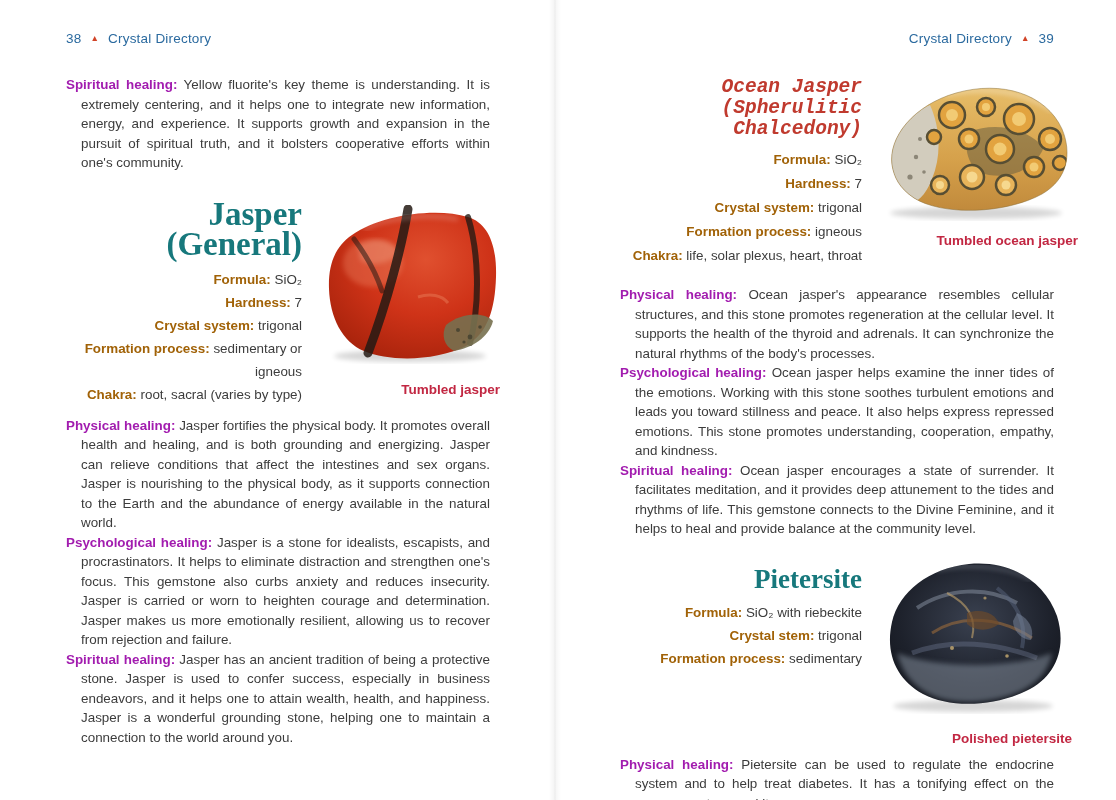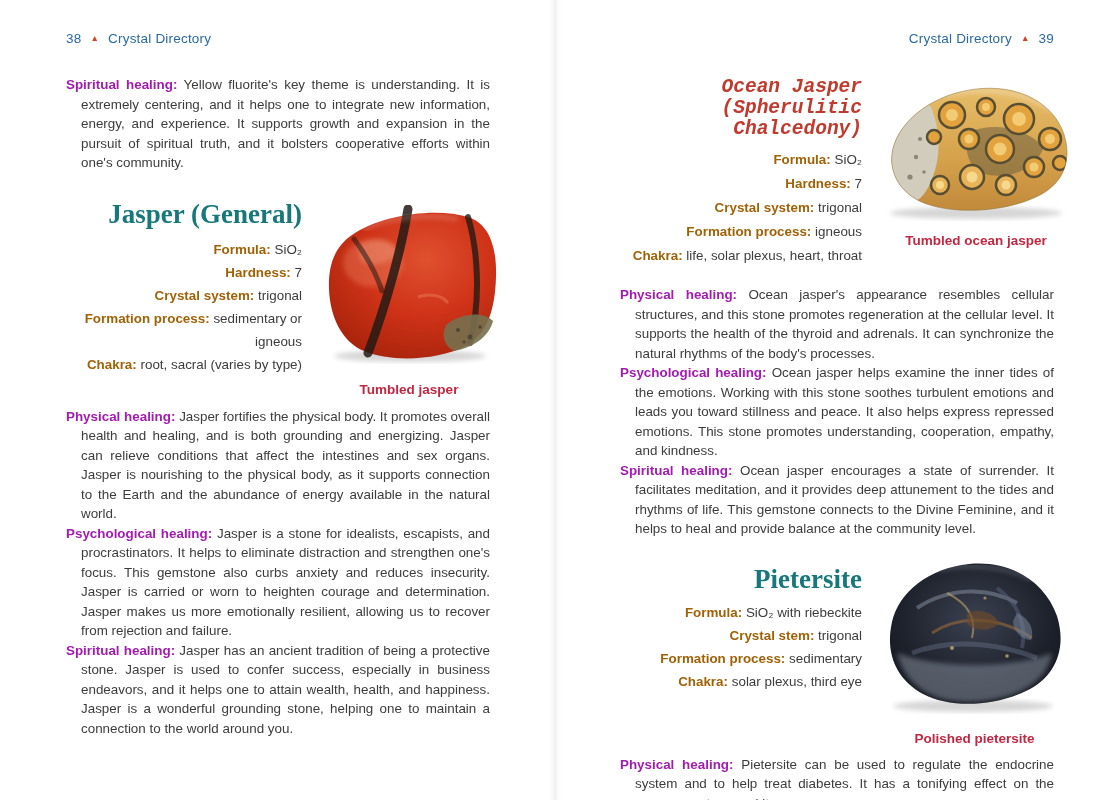--- a/index.html
+++ b/index.html
@@ -59,31 +59,31 @@
     text-align: right;
     font-size: 19.5px;
     line-height: 21px;
   }
   .props {
     text-align: right;
     font-size: 13.4px;
   }
   .prop-label { color: #a16207; font-weight: bold; }
 
-  .fig { text-align: center; }
+  .fig { text-align: right; }
   .fig-caption {
     color: #c22742;
     font-weight: bold;
     font-size: 13.5px;
   }
 
   
   .jasper-head { margin-top: 26px; }
   .jasper-head .head-left { width: 240px; }
-  .jasper-head .entry-title-teal { font-size: 27px; line-height: 30px; padding-right: 4px; }
+  .jasper-head .entry-title-teal { font-size: 33px; line-height: 30px; padding-right: 4px; }
   .jasper-head .props { margin-top: 9px; line-height: 23px; padding-right: 4px; }
   .jasper-head .fig { width: 182px; margin-left: auto; margin-right: -10px; margin-top: 6px; }
   .jasper-head .fig-caption { margin-top: 13px; }
   .left-paras { margin-top: 10px; }
 
   
   .ocean-head { margin-top: 31px; }
   .ocean-head .head-left { width: 242px; }
   .ocean-head .props { margin-top: 8px; line-height: 24px; }
   .ocean-head .fig { width: 204px; margin-left: auto; margin-right: -24px; }
@@ -245,21 +245,20 @@
       <p class="body-para"><span class="para-label">Spiritual healing:</span> <span>Ocean jasper encourages a state of surrender. It facilitates meditation, and it provides deep attunement to the tides and rhythms of life. This gemstone connects to the Divine Feminine, and it helps to heal and provide balance at the community level.</span></p>
     </div>
 
     <div class="entry-head piet-head">
       <div class="head-left">
         <div class="entry-title-teal">Pietersite</div>
         <div class="props">
           <div><span class="prop-label">Formula:</span> <span>SiO₂ with riebeckite</span></div>
           <div><span class="prop-label">Crystal stem:</span> <span>trigonal</span></div>
           <div><span class="prop-label">Formation process:</span> <span>sedimentary</span></div>
-          <div><span class="prop-label">Chakra:</span> <span>solar plexus, third eye</span></div>
         </div>
       </div>
       <div class="fig">
         <svg width="195" height="157" viewBox="0 0 195 157">
           <defs>
             <radialGradient id="pg" cx="50%" cy="40%" r="75%">
               <stop offset="0%" stop-color="#3a4150"></stop>
               <stop offset="60%" stop-color="#1d212b"></stop>
               <stop offset="100%" stop-color="#101218"></stop>
             </radialGradient>

